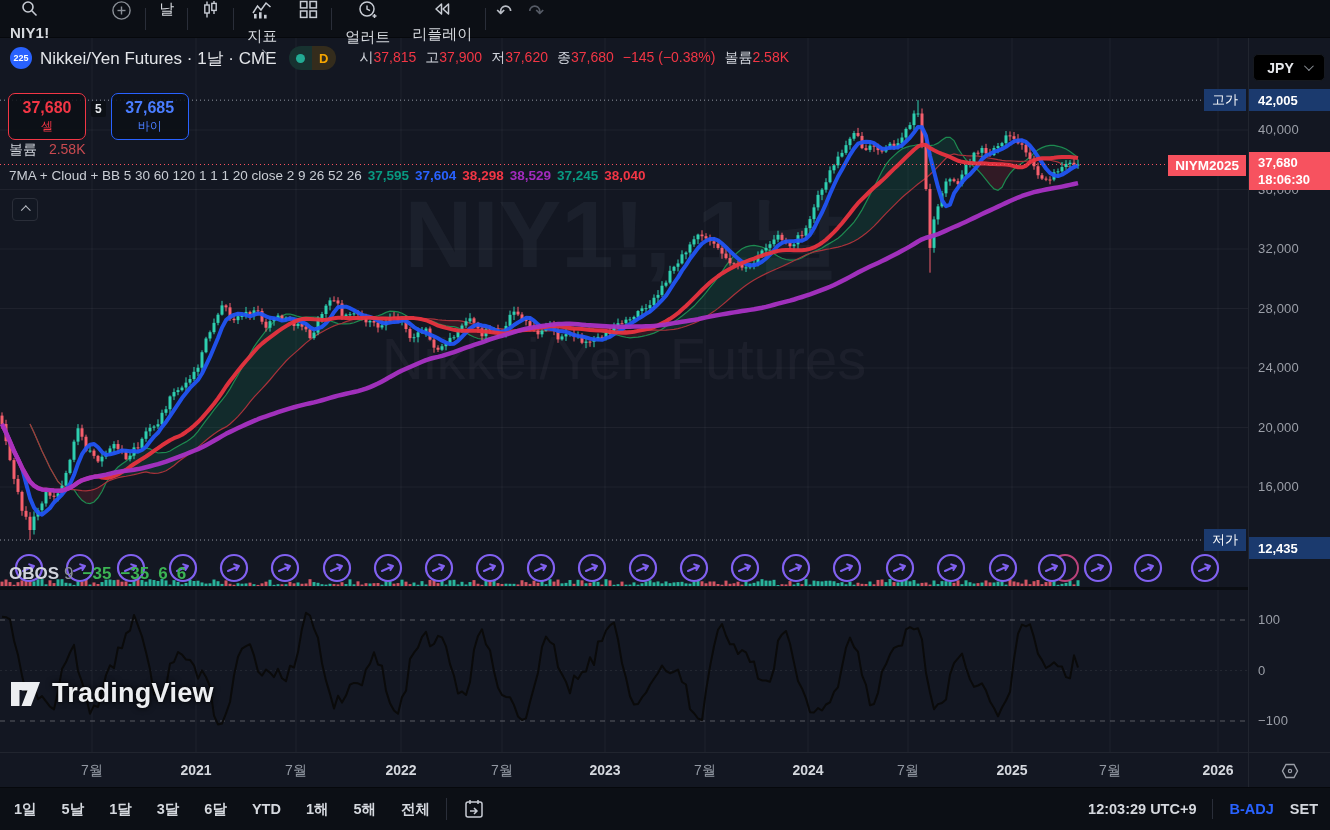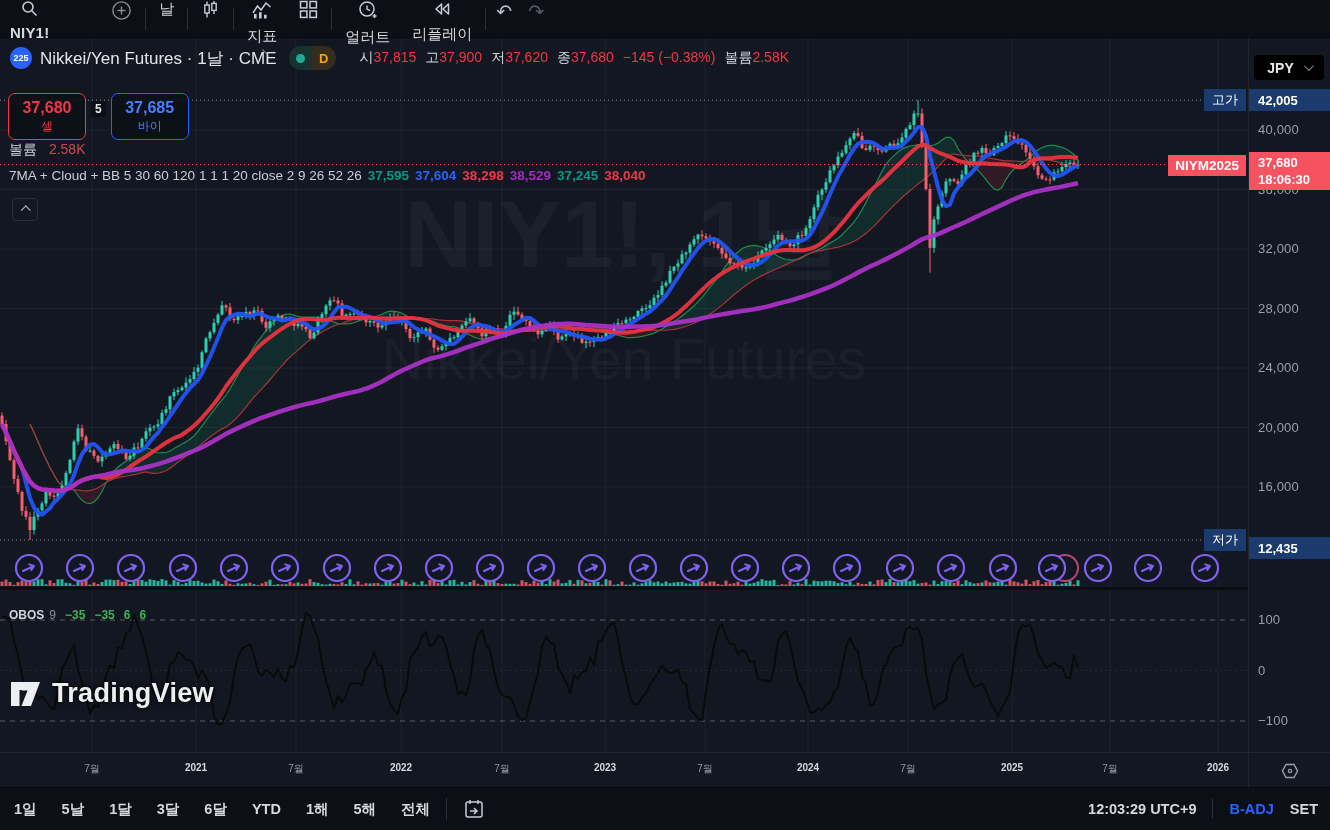--- a/index.html
+++ b/index.html
@@ -70,32 +70,32 @@
   #sell-btn{ border:1px solid #f23645; color:#f23645;}
   #buy-btn{ border:1px solid #2962ff; color:#4a7dff;}
   #spread{ margin-top:8px; background:rgba(12,15,21,0.9); color:#e6e8ec; font-size:12px; font-weight:bold;
     padding:1px 4px; border-radius:2px;}
   #volume-row{ position:absolute; top:103px; left:9px; font-size:14px; z-index:10;}
   #indicator-row{ position:absolute; top:130px; left:9px; font-size:13.5px; color:#c9cdd4; z-index:10; white-space:nowrap;}
   #indicator-row span{ margin-right:6px;}
   #collapse-btn{ position:absolute; top:160px; left:12px; width:26px; height:23px; background:rgba(19,23,34,0.9);
     border:1px solid #2a2e39; border-radius:4px; display:flex; align-items:center; justify-content:center; z-index:10; cursor:pointer;}
   #collapse-btn .chev{ transform:rotate(-135deg) translateY(-1px); border-color:#b9bdc5;}
-  #obos-row{ position:absolute; top:570px; left:9px; font-size:12px; z-index:10;}
+  #obos-row{ position:absolute; top:526px; left:9px; font-size:17px; z-index:10;}
   #obos-row .t{ color:#d1d4dc; font-weight:bold;}
   #obos-row .p{ color:#8b9097; margin-left:5px;}
   #obos-row .v{ margin-left:9px; font-weight:bold;}
   #tv-logo{ position:absolute; left:10px; top:640px; display:flex; align-items:center; gap:8px; z-index:10;
     color:#eceef1; font-size:27px; font-weight:bold; letter-spacing:.3px;
     text-shadow:0 0 6px rgba(0,0,0,.9), 0 0 2px rgba(0,0,0,.9);}
 
   
   #timeaxis{ position:absolute; top:752px; left:0; width:1330px; height:35px; background:#131722;
     border-top:1px solid #21252f; z-index:6;}
-  .time-label{ position:absolute; top:9px; transform:translateX(-50%); font-size:10px;}
+  .time-label{ position:absolute; top:9px; transform:translateX(-50%); font-size:14px;}
   .time-label.major{ color:#d5d8de; font-weight:bold;}
   .time-label.minor{ color:#9298a2; }
   #ta-corner{ position:absolute; left:1248px; top:0; width:82px; height:35px; border-left:1px solid #21252f;
     display:flex; align-items:center; justify-content:center;}
 
   
   #bottombar{ position:absolute; top:787px; left:0; width:1330px; height:43px; background:#0c0f15;
     border-top:1px solid #06080c; display:flex; align-items:center; z-index:30; font-size:14.5px;}
   #ranges{ display:flex; align-items:center; margin-left:14px; gap:25px;}
   .range-btn{ color:#d5d8de; font-weight:bold; cursor:pointer;}

